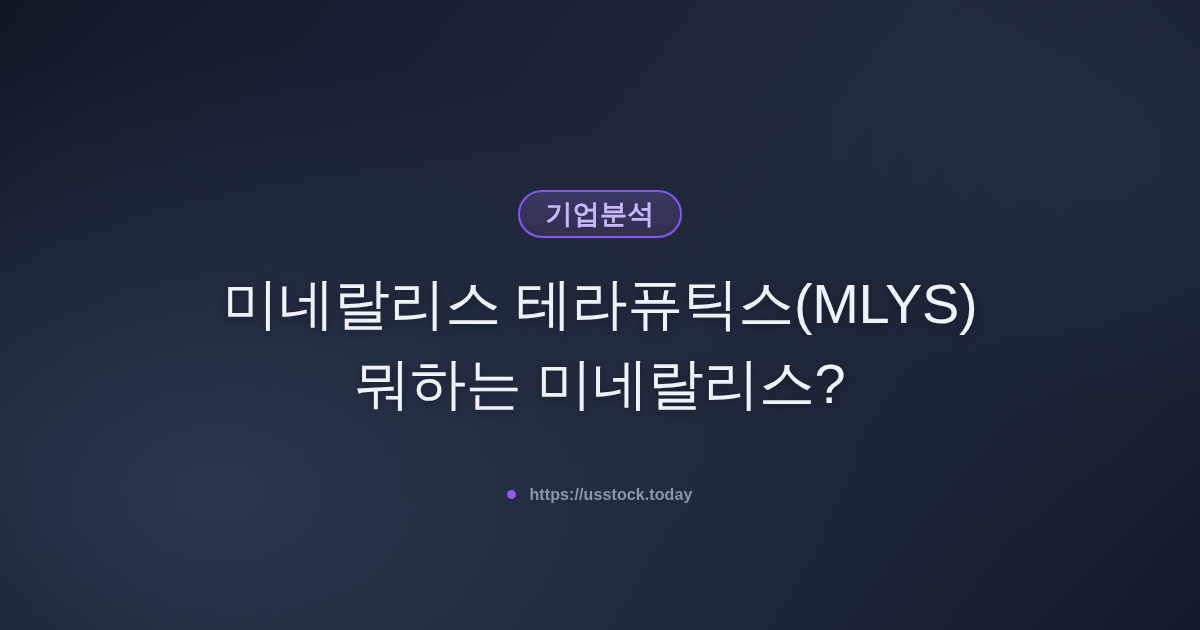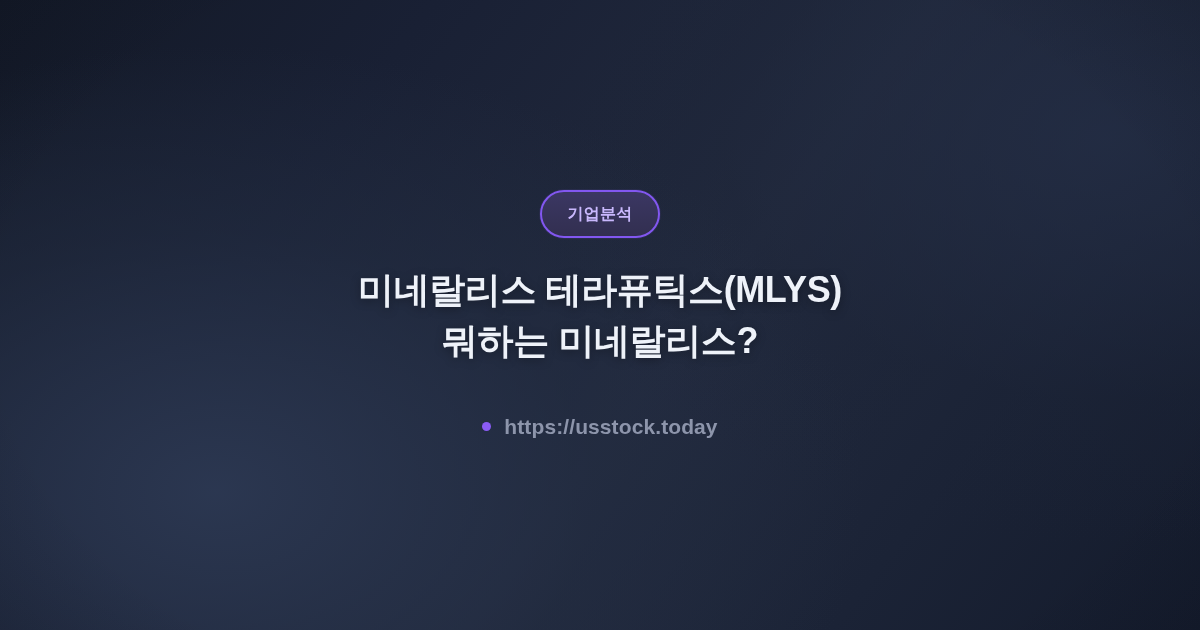--- a/index.html
+++ b/index.html
@@ -58,36 +58,36 @@
     align-items: center;
     justify-content: center;
     padding: 0 26px;
     border: 2px solid #8257f0;
     border-radius: 999px;
     background: #35335a;
     background-image: linear-gradient(180deg, #3b3763 0%, #322f50 100%);
     box-shadow: 0 0 0 1px rgba(130,87,240,0.10);
   }
   .badge-label {
-    font-size: 16px;
+    font-size: 27px;
     font-weight: 700;
     letter-spacing: 0.2px;
     color: #c9b8fd;
     line-height: 1;
     white-space: nowrap;
   }
 
   
   .title {
     margin-top: 26px;
     width: 1000px;
     text-align: center;
     color: #eef2f9;
-    font-size: 36px;
-    font-weight: 700;
+    font-size: 56px;
+    font-weight: 400;
     line-height: 1.42;
     letter-spacing: -0.4px;
     text-shadow: 0 2px 10px rgba(0,0,0,0.35);
   }
   .title-line {
     display: block;
     white-space: nowrap;
   }
 
   
@@ -99,21 +99,21 @@
     gap: 13px;
   }
   .site-dot {
     width: 9px;
     height: 9px;
     border-radius: 50%;
     background: #8b5cf6;
     flex: none;
   }
   .site-url {
-    font-size: 21px;
+    font-size: 16px;
     font-weight: 700;
     color: #8d95ab;
     letter-spacing: 0.1px;
     line-height: 1;
     white-space: nowrap;
   }
 </style>
 </head>
 <body>
 

